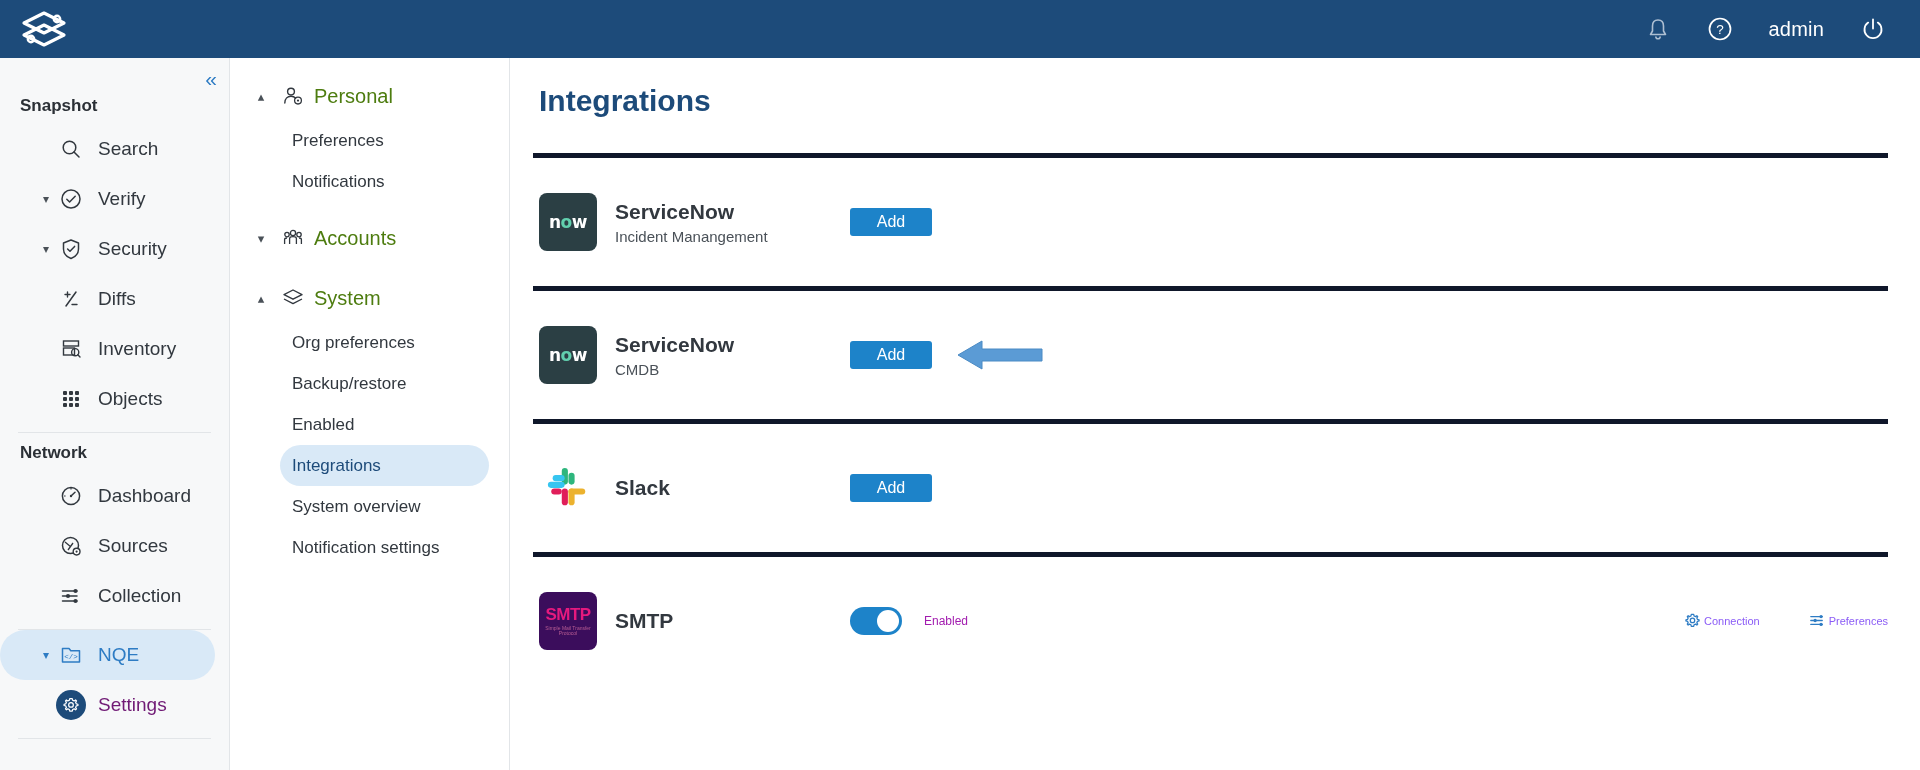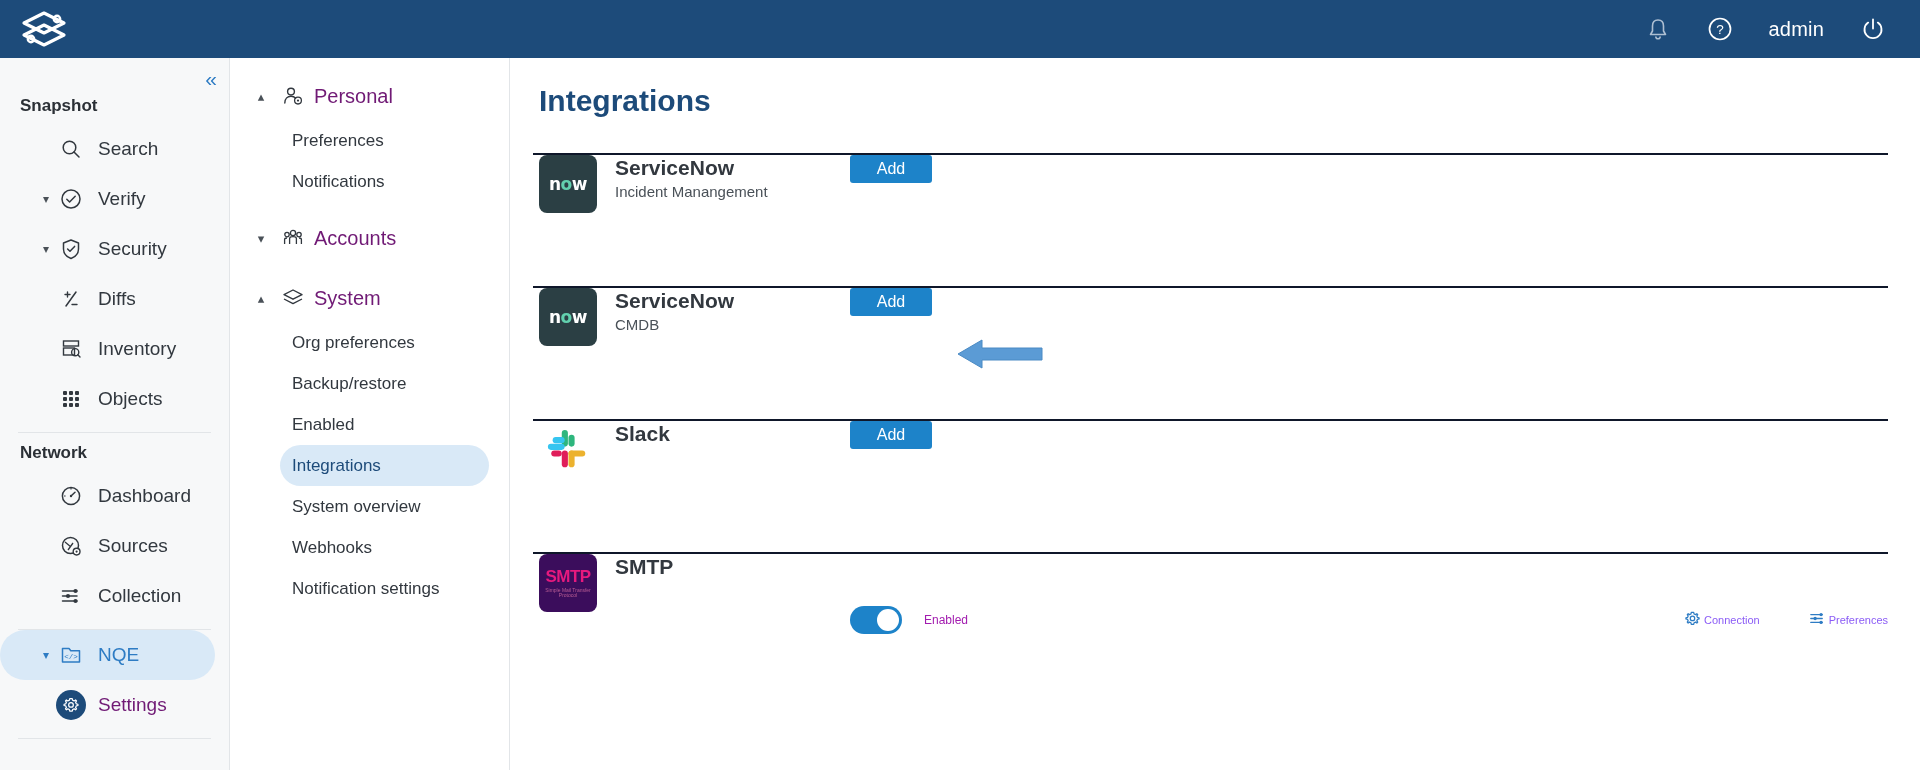--- a/index.html
+++ b/index.html
@@ -85,44 +85,44 @@
     height: 48px; padding-left: 20px; cursor: pointer;
   }
   .sn-group .sn-caret {
     width: 22px; font-size: 13px; color: #4a5158;
     display: flex; align-items: center; justify-content: center;
   }
   .sn-group .sn-gicon {
     width: 26px; height: 24px; margin-left: 8px; margin-right: 8px;
     display: flex; align-items: center; justify-content: center;
   }
-  .sn-group .sn-glabel { font-size: 20px; color: #701a75; }
+  .sn-group .sn-glabel { font-size: 20px; color: #4d7c0f; }
   .sn-child {
     height: 41px; display: flex; align-items: center;
     margin-left: 50px; margin-right: 20px;
     padding-left: 12px; border-radius: 21px;
     font-size: 17px; color: #32383f; cursor: pointer;
   }
   .sn-child.active { background: #d9e9f7; color: #1d4b7a; }
 
   
   .main {
     position: absolute; top: 58px; left: 511px;
     width: 1409px; height: 712px;
     background: #ffffff;
     padding: 0 32px 0 22px;
   }
   .page-title {
     font-size: 30px; color: #1d4b7a; font-weight: bold;
     margin-top: 26px; margin-left: 6px;
   }
   .integration-row {
-    display: flex; 
+    display: flex; align-items: center;
     height: 133px;
-    border-top: 2px solid #0f172a;
+    border-top: 5px solid #0f172a;
     padding-left: 6px;
   }
   .integration-row:first-of-type { border-top: 1px solid #e4e7ea; }
   .row-logo {
     flex: 0 0 58px; width: 58px; height: 58px;
     border-radius: 8px; margin-right: 18px;
     display: flex; align-items: center; justify-content: center;
     overflow: hidden;
   }
   .logo-now { background: #2b3f44; }
@@ -420,23 +420,20 @@
     <span>Backup/restore</span>
   </div>
   <div class="sn-child">
     <span>Enabled</span>
   </div>
   <div class="sn-child active">
     <span>Integrations</span>
   </div>
   <div class="sn-child">
     <span>System overview</span>
-  </div>
-  <div class="sn-child">
-    <span>Webhooks</span>
   </div>
   <div class="sn-child">
     <span>Notification settings</span>
   </div>
 </div>
 
 <div class="main">
   <div class="page-title">Integrations</div>
 
   <div class="integration-row" style="margin-top:35px;">

